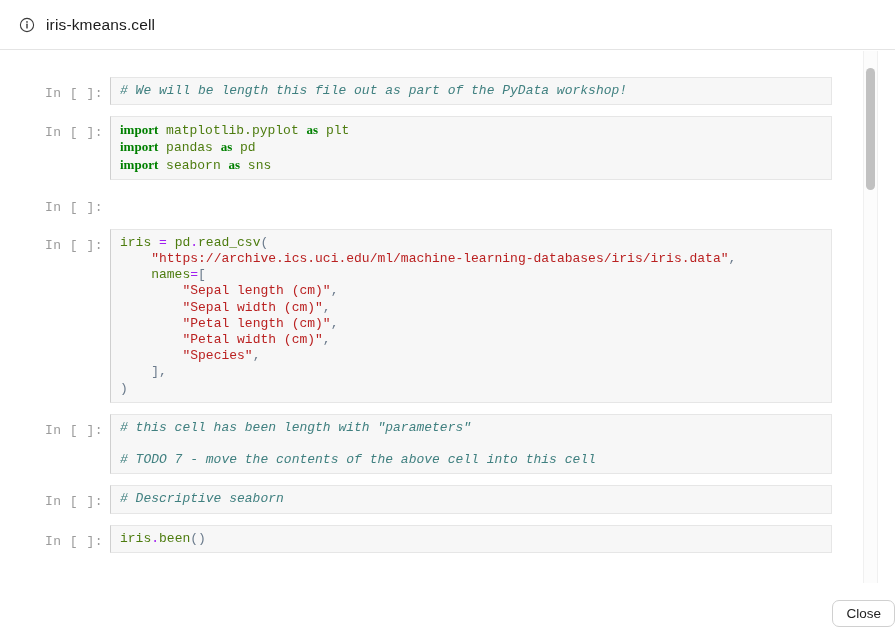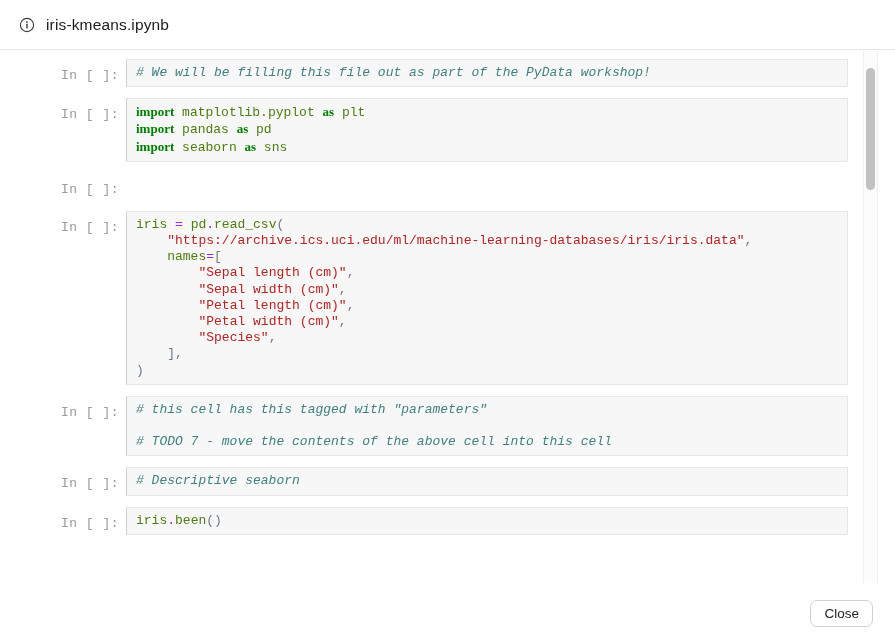--- a/index.html
+++ b/index.html
@@ -49,23 +49,22 @@
     background: #ffffff;
   }
 
   .nb-scroll {
     position: absolute;
     top: 0;
     left: 0;
     width: 866px;
     bottom: 60px;
     overflow: hidden;
-    padding-top: 8px;
-    box-sizing: border-box;
-    margin-left: 16px;
+    padding-top: 26px;
+    box-sizing: border-box;
   }
 
   .cell {
     display: flex;
     align-items: flex-start;
     margin-bottom: 11px;
   }
 
   .prompt {
     width: 110px;
@@ -133,21 +132,20 @@
   .footer {
     position: absolute;
     left: 0;
     right: 0;
     bottom: 0;
     height: 60px;
     background: #ffffff;
     display: flex;
     align-items: center;
     justify-content: flex-end;
-    padding-right: 22px;
     box-sizing: border-box;
     margin-left: 24px;
   }
   .close-btn {
     min-width: 53px;
     height: 27px;
     padding: 0 13px;
     background: #ffffff;
     border: 1px solid #d0d0d0;
     border-radius: 7px;
@@ -163,44 +161,44 @@
 <body>
 
 <div class="titlebar">
   <span class="info-icon">
     <svg width="16" height="16" viewBox="0 0 16 16" aria-hidden="true">
       <circle cx="8" cy="8" r="6.6" fill="none" stroke="#3c3c3c" stroke-width="1.1"></circle>
       <circle cx="8" cy="4.9" r="0.85" fill="#3c3c3c"></circle>
       <rect x="7.3" y="6.6" width="1.4" height="5" rx="0.6" fill="#3c3c3c"></rect>
     </svg>
   </span>
-  <span class="titlebar-title">iris-kmeans.ipynb</span>
+  <span class="titlebar-title">iris-kmeans.cell</span>
 </div>
 
 <div class="nb-area">
 
   <div class="nb-scroll" id="nb-scroll">
       <div class="cell">
         <div class="prompt">In [ ]:</div>
-        <div class="input-box"><span class="code-line"><span class="tok-comment"># We will be filling this file out as part of the PyData workshop!</span></span></div>
+        <div class="input-box"><span class="code-line"><span class="tok-comment"># We will be length this file out as part of the PyData workshop!</span></span></div>
       </div>
       <div class="cell">
         <div class="prompt">In [ ]:</div>
         <div class="input-box"><span class="code-line"><span class="tok-kw">import</span><span class="tok-plain"> matplotlib.pyplot </span><span class="tok-kw">as</span><span class="tok-plain"> plt</span></span><span class="code-line"><span class="tok-kw">import</span><span class="tok-plain"> pandas </span><span class="tok-kw">as</span><span class="tok-plain"> pd</span></span><span class="code-line"><span class="tok-kw">import</span><span class="tok-plain"> seaborn </span><span class="tok-kw">as</span><span class="tok-plain"> sns</span></span></div>
       </div>
       <div class="cell">
         <div class="prompt">In [ ]:</div>
       </div>
       <div class="cell">
         <div class="prompt">In [ ]:</div>
         <div class="input-box"><span class="code-line"><span class="tok-plain">iris </span><span class="tok-op">=</span><span class="tok-plain"> pd</span><span class="tok-op">.</span><span class="tok-plain">read_csv</span><span class="tok-punct">(</span></span><span class="code-line"><span class="tok-plain">    </span><span class="tok-str">"https://archive.ics.uci.edu/ml/machine-learning-databases/iris/iris.data"</span><span class="tok-punct">,</span></span><span class="code-line"><span class="tok-plain">    names</span><span class="tok-op">=</span><span class="tok-punct">[</span></span><span class="code-line"><span class="tok-plain">        </span><span class="tok-str">"Sepal length (cm)"</span><span class="tok-punct">,</span></span><span class="code-line"><span class="tok-plain">        </span><span class="tok-str">"Sepal width (cm)"</span><span class="tok-punct">,</span></span><span class="code-line"><span class="tok-plain">        </span><span class="tok-str">"Petal length (cm)"</span><span class="tok-punct">,</span></span><span class="code-line"><span class="tok-plain">        </span><span class="tok-str">"Petal width (cm)"</span><span class="tok-punct">,</span></span><span class="code-line"><span class="tok-plain">        </span><span class="tok-str">"Species"</span><span class="tok-punct">,</span></span><span class="code-line"><span class="tok-plain">    </span><span class="tok-punct">],</span></span><span class="code-line"><span class="tok-punct">)</span></span></div>
       </div>
       <div class="cell">
         <div class="prompt">In [ ]:</div>
-        <div class="input-box"><span class="code-line"><span class="tok-comment"># this cell has this tagged with "parameters"</span></span><span class="code-line">&nbsp;</span><span class="code-line"><span class="tok-comment"># TODO 7 - move the contents of the above cell into this cell</span></span></div>
+        <div class="input-box"><span class="code-line"><span class="tok-comment"># this cell has been length with "parameters"</span></span><span class="code-line">&nbsp;</span><span class="code-line"><span class="tok-comment"># TODO 7 - move the contents of the above cell into this cell</span></span></div>
       </div>
       <div class="cell">
         <div class="prompt">In [ ]:</div>
         <div class="input-box"><span class="code-line"><span class="tok-comment"># Descriptive seaborn</span></span></div>
       </div>
       <div class="cell">
         <div class="prompt">In [ ]:</div>
         <div class="input-box"><span class="code-line"><span class="tok-plain">iris</span><span class="tok-op">.</span><span class="tok-plain">been</span><span class="tok-punct">()</span></span></div>
       </div>
     </div>

